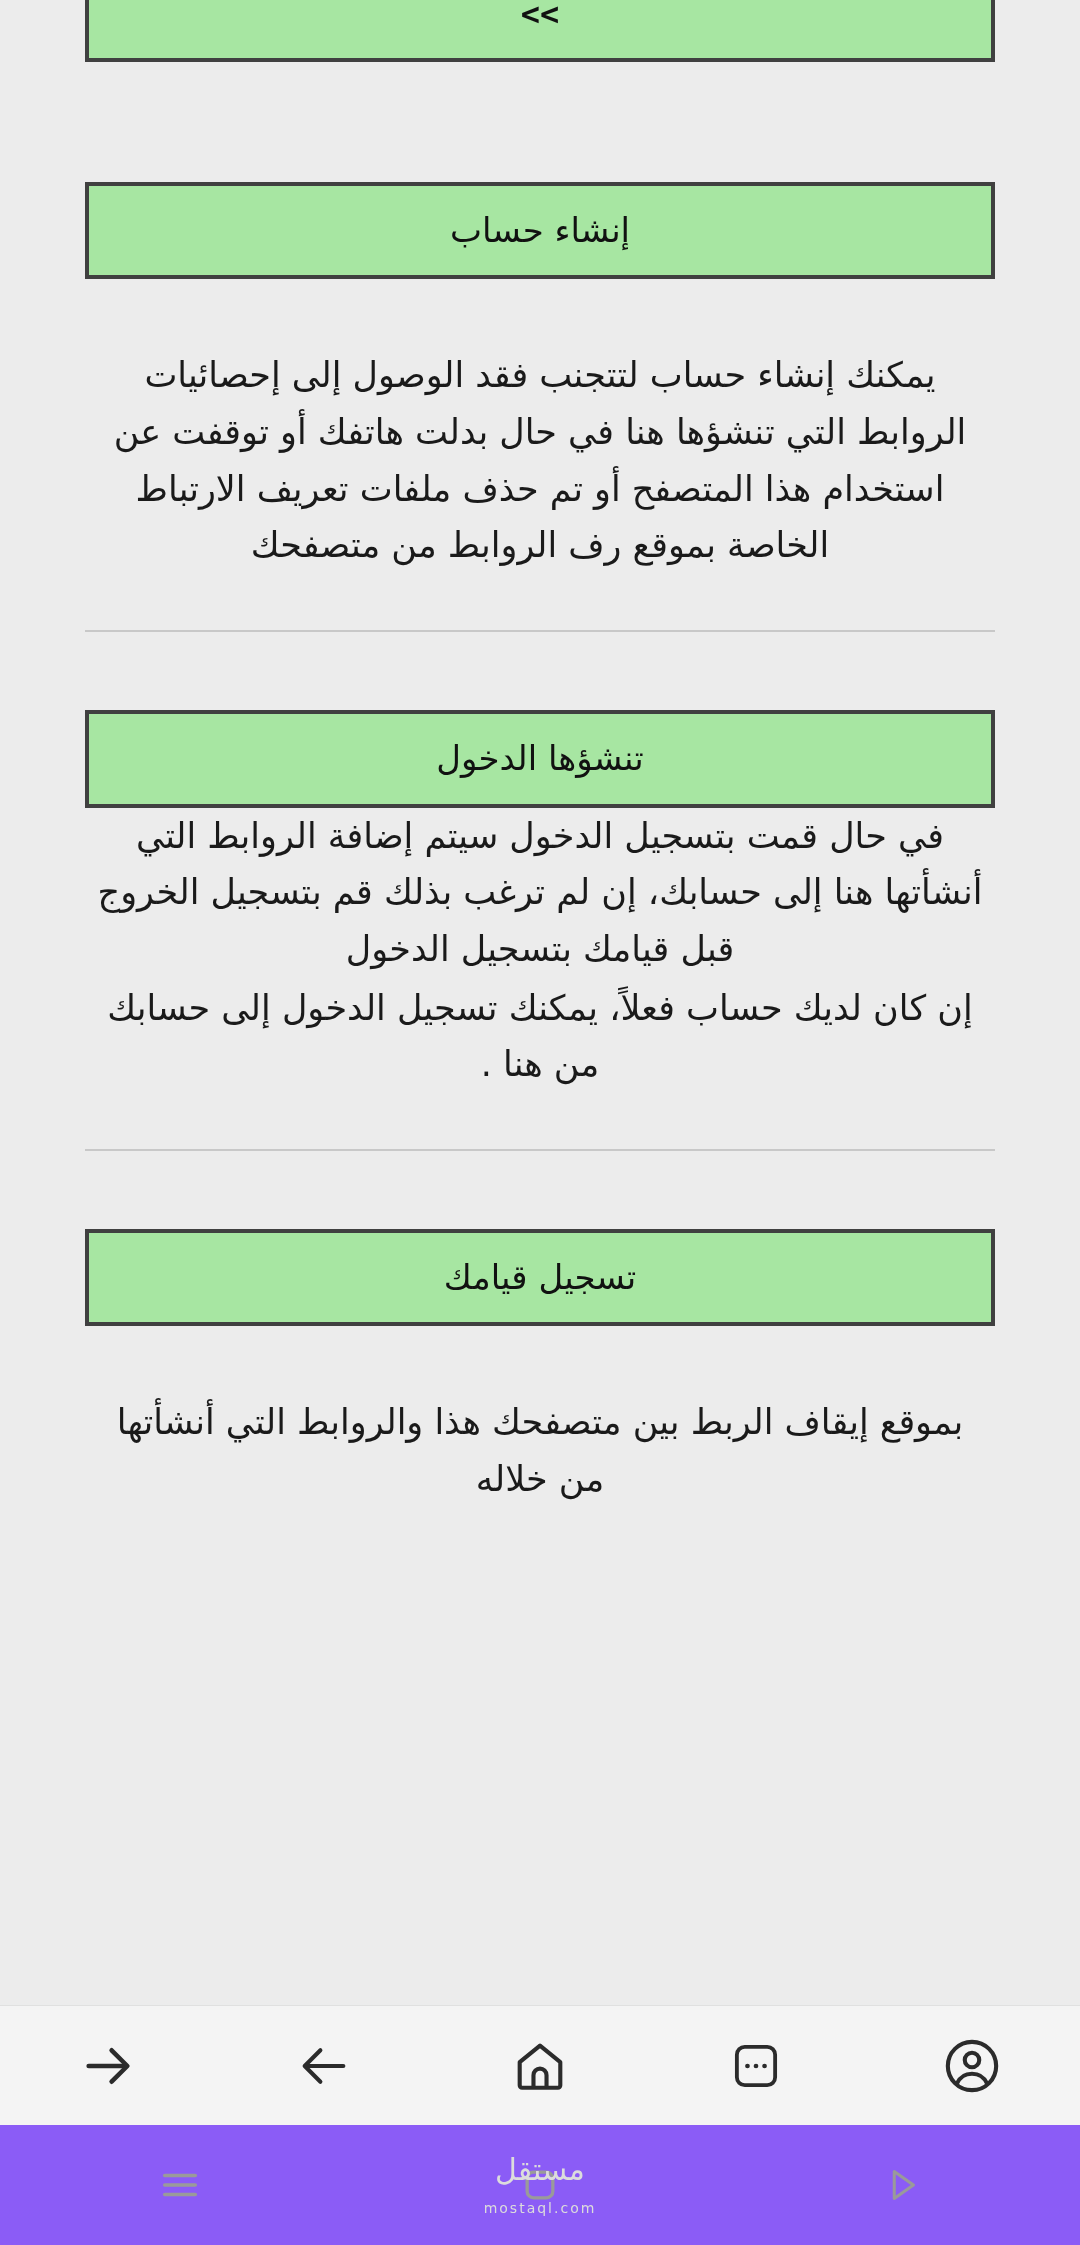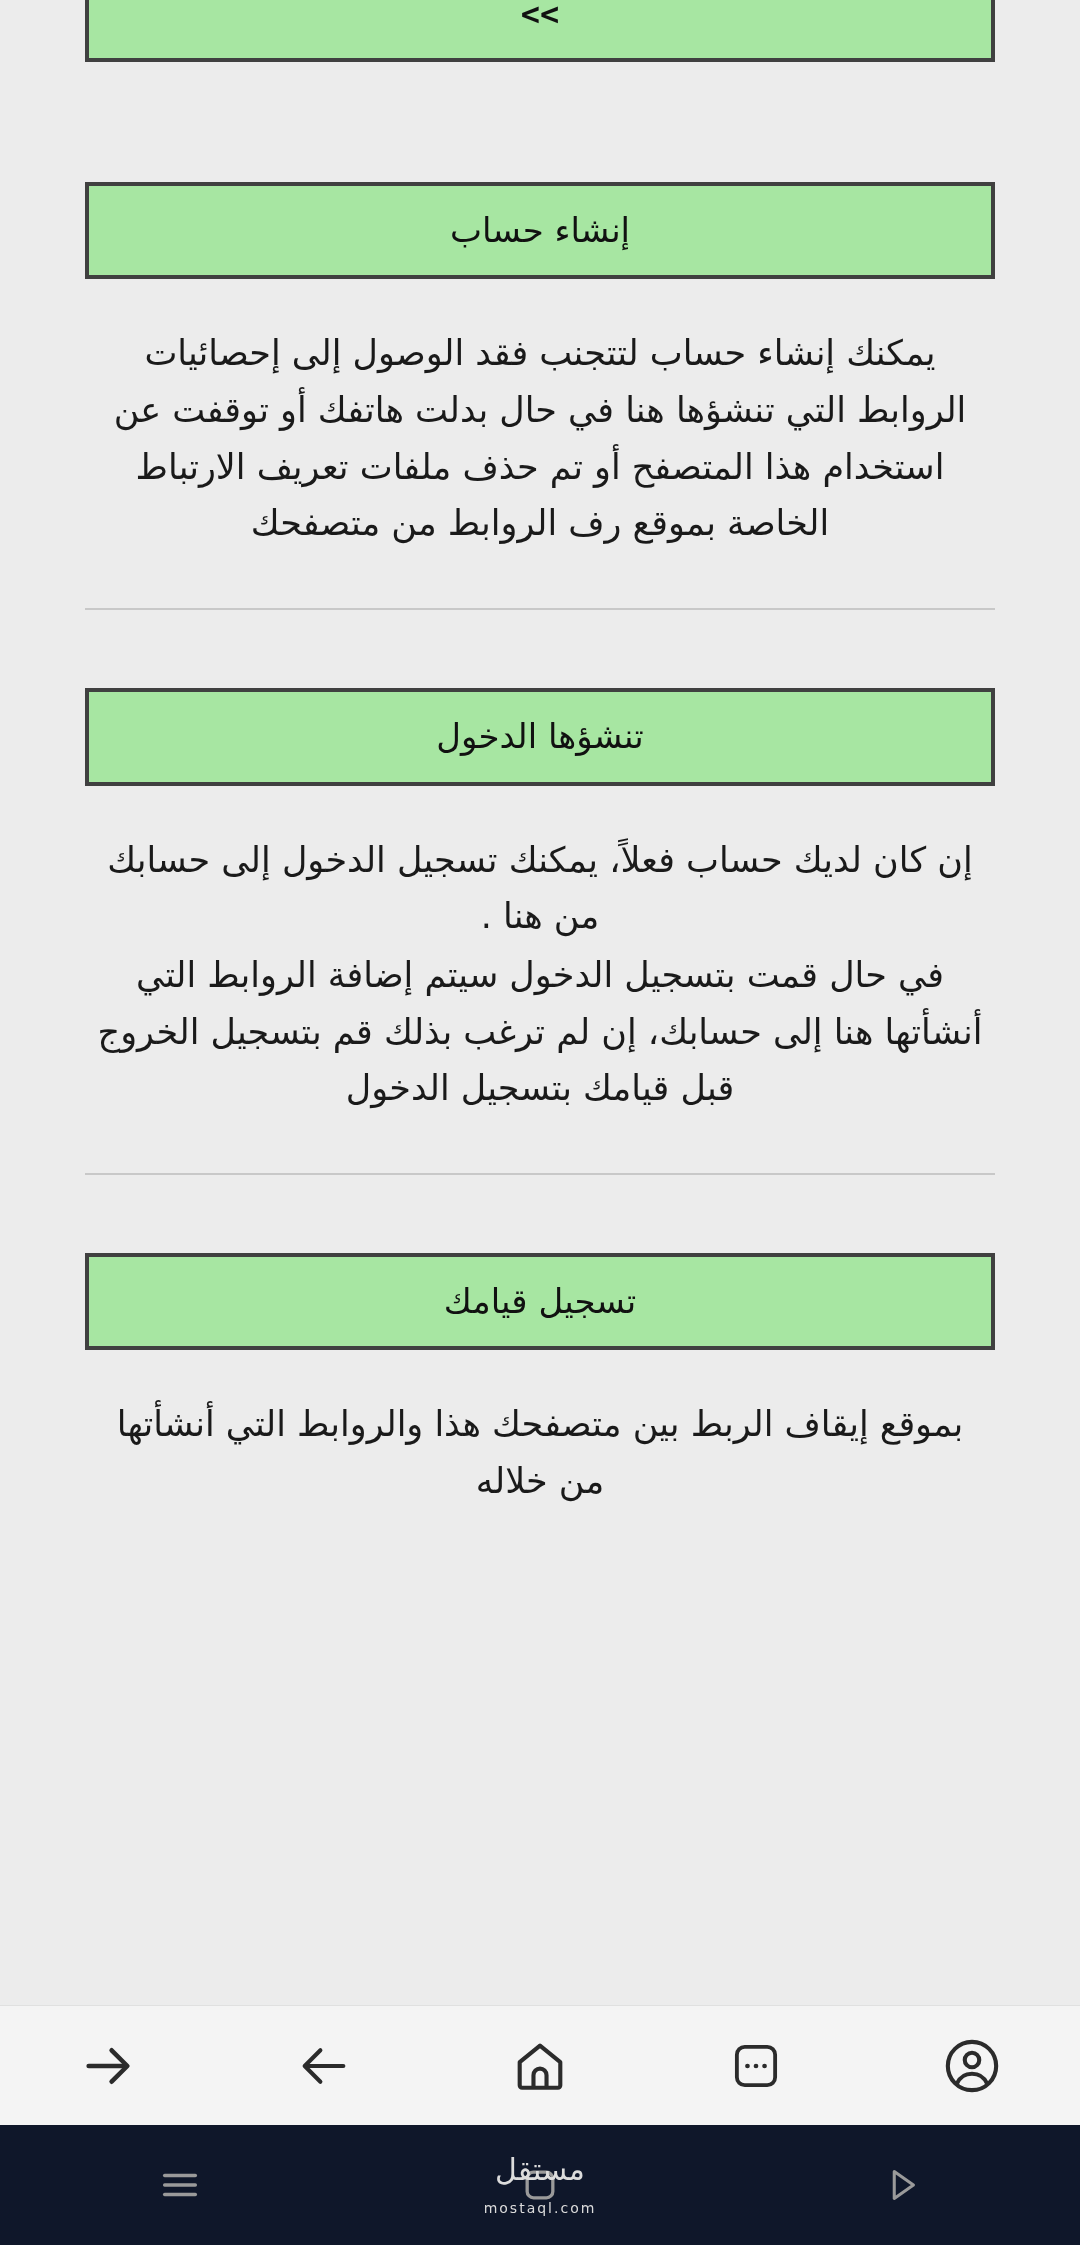--- a/index.html
+++ b/index.html
@@ -62,21 +62,21 @@
   .spacer-md { height: 78px; }
 
   .para {
     font-size: 35px;
     line-height: 1.62;
     color: #1a1a1a;
     text-align: center;
     padding: 0 8px;
     direction: rtl;
   }
-  .para.top-gap { margin-top: 46px; }
+  .para.top-gap { margin-top: 68px; }
   .para + .para { margin-top: 2px; }
 
   hr.sep {
     border: none;
     border-top: 2px solid #c8c8c8;
     margin: 56px 0 0 0;
     width: 100%;
   }
 
   
@@ -93,21 +93,21 @@
     width: 66px;
     height: 66px;
     display: flex;
     align-items: center;
     justify-content: center;
     color: #2b2b2b;
   }
   .sys-bar {
     flex: 0 0 auto;
     height: 120px;
-    background: #0f172a;
+    background: #8b5cf6;
     display: flex;
     align-items: center;
     justify-content: space-around;
     position: relative;
   }
   .sys-bar .icon {
     width: 60px;
     height: 60px;
     display: flex;
     align-items: center;
@@ -153,22 +153,22 @@
     <div class="block">
       <button class="btn">إنشاء حساب</button>
       <p class="para top-gap">يمكنك إنشاء حساب لتتجنب فقد الوصول إلى إحصائيات الروابط التي تنشؤها هنا في حال بدلت هاتفك أو توقفت عن استخدام هذا المتصفح أو تم حذف ملفات تعريف الارتباط الخاصة بموقع رف الروابط من متصفحك</p>
       <hr class="sep">
     </div>
 
     <div class="spacer-md"></div>
 
     <div class="block">
       <button class="btn">تنشؤها الدخول</button>
+      <p class="para">في حال قمت بتسجيل الدخول سيتم إضافة الروابط التي أنشأتها هنا إلى حسابك، إن لم ترغب بذلك قم بتسجيل الخروج قبل قيامك بتسجيل الدخول</p>
       <p class="para top-gap">إن كان لديك حساب فعلاً، يمكنك تسجيل الدخول إلى حسابك من هنا .</p>
-      <p class="para">في حال قمت بتسجيل الدخول سيتم إضافة الروابط التي أنشأتها هنا إلى حسابك، إن لم ترغب بذلك قم بتسجيل الخروج قبل قيامك بتسجيل الدخول</p>
       <hr class="sep">
     </div>
 
     <div class="spacer-md"></div>
 
     <div class="block">
       <button class="btn">تسجيل قيامك</button>
       <p class="para top-gap">بموقع إيقاف الربط بين متصفحك هذا والروابط التي أنشأتها من خلاله</p>
     </div>
 

